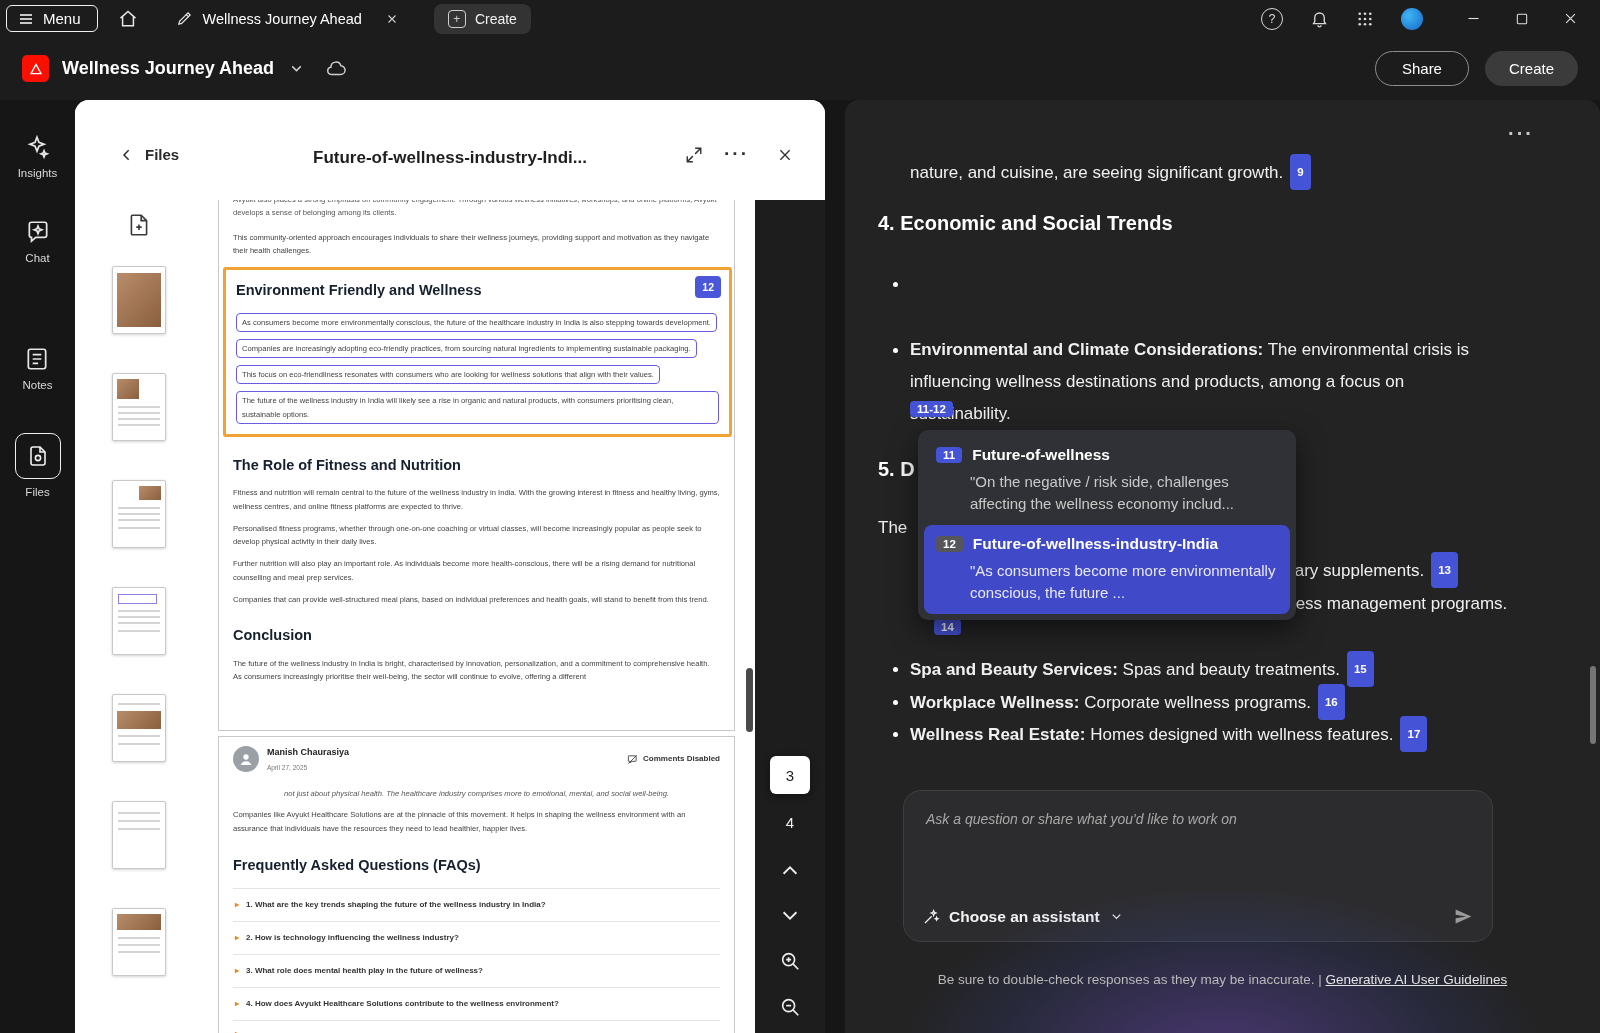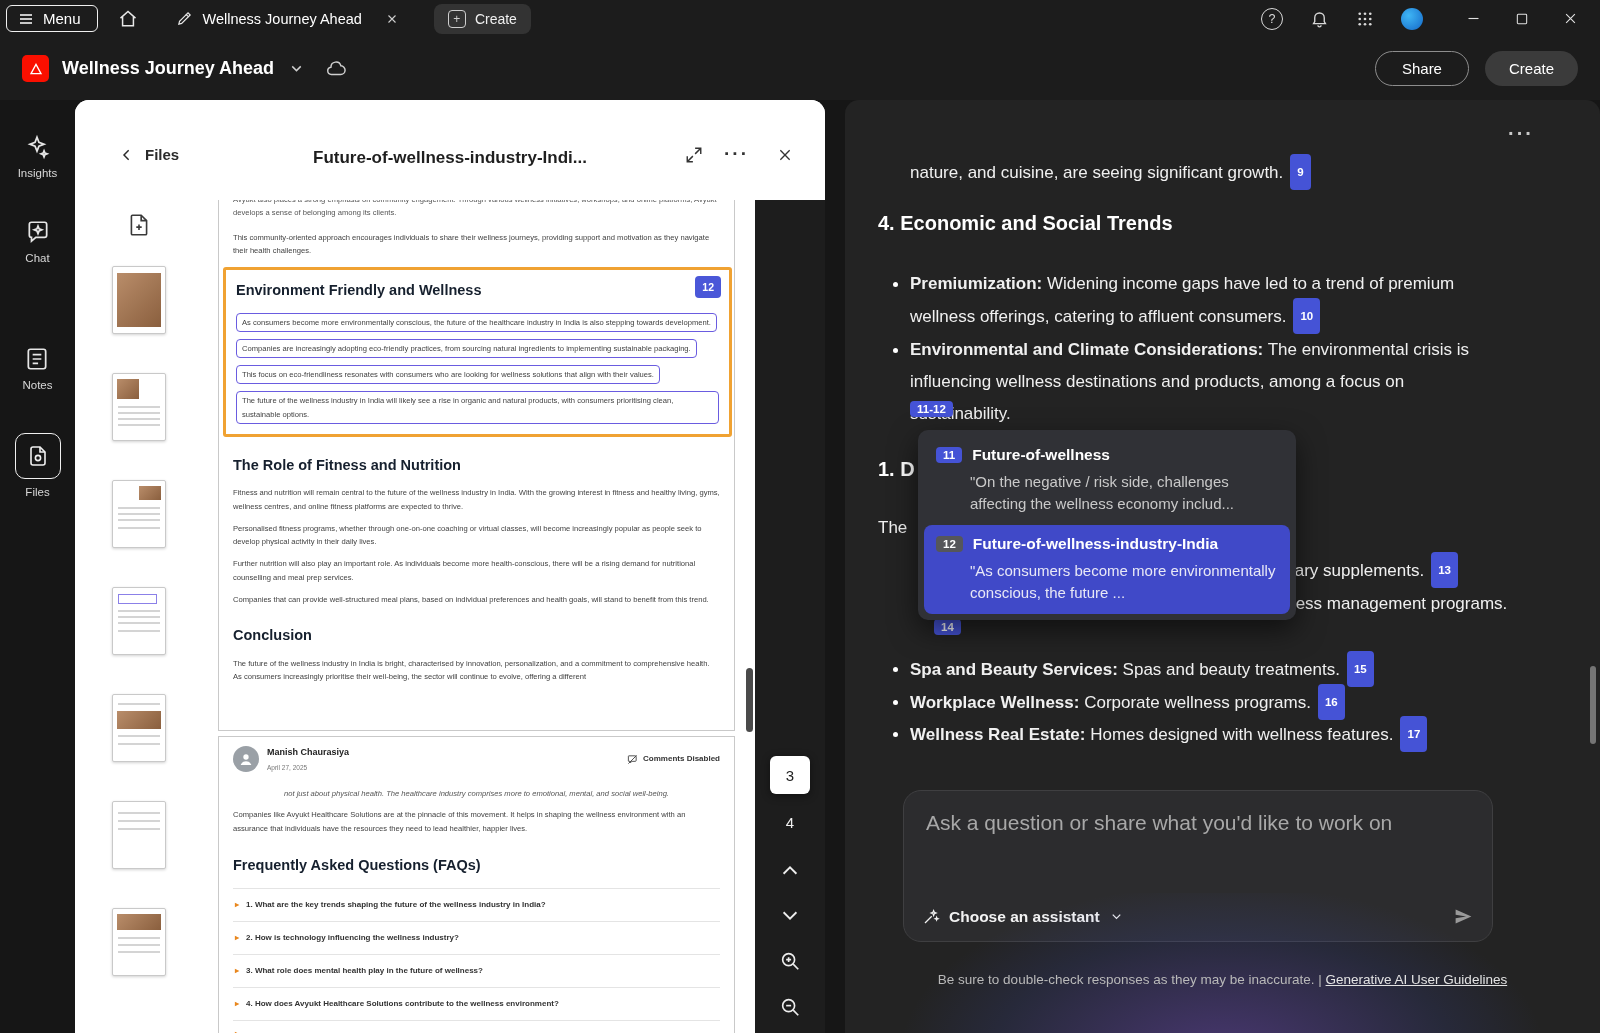--- a/index.html
+++ b/index.html
@@ -130,21 +130,21 @@
   .pp-badge{background:#4553d6;color:#fff;font-size:11.5px;font-weight:700;padding:2px 7px;border-radius:4px;}
   .pp-item.sel .pp-badge{background:#55565a;}
   .pp-title{font-size:15.5px;font-weight:700;color:#fff;}
   .pp-quote{font-size:15px;line-height:22px;color:#c9c9c9;margin:7px 0 0 34px;}
   .pp-item.sel .pp-quote{color:#e8e8f6;}
 
   .ai-box{position:absolute;left:58px;top:690px;width:590px;height:152px;background:#2c2c2e;
           border:1px solid #3f3f41;border-radius:18px;box-sizing:border-box;}
   .ai-input{position:absolute;left:10px;top:10px;right:10px;height:80px;background:transparent;border:none;
             resize:none;outline:none;color:#ededed;font-family:"Liberation Sans",sans-serif;
-            font-size:21px;padding:10px 12px;}
+            font-size:14px;padding:10px 12px;font-style:italic;}
   .ai-input::placeholder{color:#a8a8a8;}
   .ai-bottom{position:absolute;left:18px;right:18px;bottom:14px;display:flex;align-items:center;
              justify-content:space-between;}
   .assist-pick{display:flex;align-items:center;gap:9px;font-size:15.5px;font-weight:700;color:#f2f2f2;cursor:pointer;}
   .as-footer{position:absolute;left:0;right:0;top:872px;text-align:center;font-size:13.5px;color:#b9b9b9;z-index:2;}
   .as-footer a{color:#e3e3e3;text-decoration:underline;cursor:pointer;}
   .glow{position:absolute;left:0;right:0;bottom:0;height:140px;pointer-events:none;
         background:radial-gradient(55% 160% at 50% 118%,rgba(134,88,240,.38),rgba(64,80,200,.14) 55%,transparent 78%);}
   .as-scrollbar{position:absolute;right:4px;top:566px;width:6px;height:78px;background:#757575;
                 border-radius:3px;cursor:pointer;z-index:6;}
@@ -478,31 +478,28 @@
     <div class="assistant">
       <span class="as-dots">···</span>
 
       <div class="as-line" style="left:65px;top:56px;width:620px;">
         <span>nature, and cuisine, are seeing significant growth.</span><span class="cite">9</span>
       </div>
 
       <div class="as-h" style="left:33px;top:112px;">4. Economic and Social Trends</div>
 
       <span class="as-dot" style="left:48px;top:182px;"></span>
-      <div class="as-line" style="left:65px;top:168px;width:555px;">
-        <span class="lead">Premiumization:</span><span> Widening income gaps have led to a trend of premium wellness offerings, catering to affluent consumers.</span><span class="cite">10</span>
-      </div>
 
       <span class="as-dot" style="left:48px;top:248px;"></span>
       <div class="as-line" style="left:65px;top:234px;width:592px;">
         <span class="lead">Environmental and Climate Considerations:</span><span> The environmental crisis is influencing wellness destinations and products, among a focus on sustainability.</span>
       </div>
       <span class="cite cite-block" style="left:65px;top:303px;margin-left:0;">11-12</span>
 
-      <div class="as-h" style="left:33px;top:358px;">1. D</div>
+      <div class="as-h" style="left:33px;top:358px;">5. D</div>
       <div class="as-line" style="left:33px;top:412px;">The</div>
 
       <div class="as-line" style="left:445px;top:454px;">
         <span>tary supplements.</span><span class="cite">13</span>
       </div>
       <div class="as-line" style="left:445px;top:488px;">ress management programs.</div>
       <span class="cite cite-block" style="left:73px;top:521px;margin-left:16px;">14</span>
 
       <span class="as-dot" style="left:48px;top:567px;"></span>
       <div class="as-line" style="left:65px;top:553px;width:620px;">

